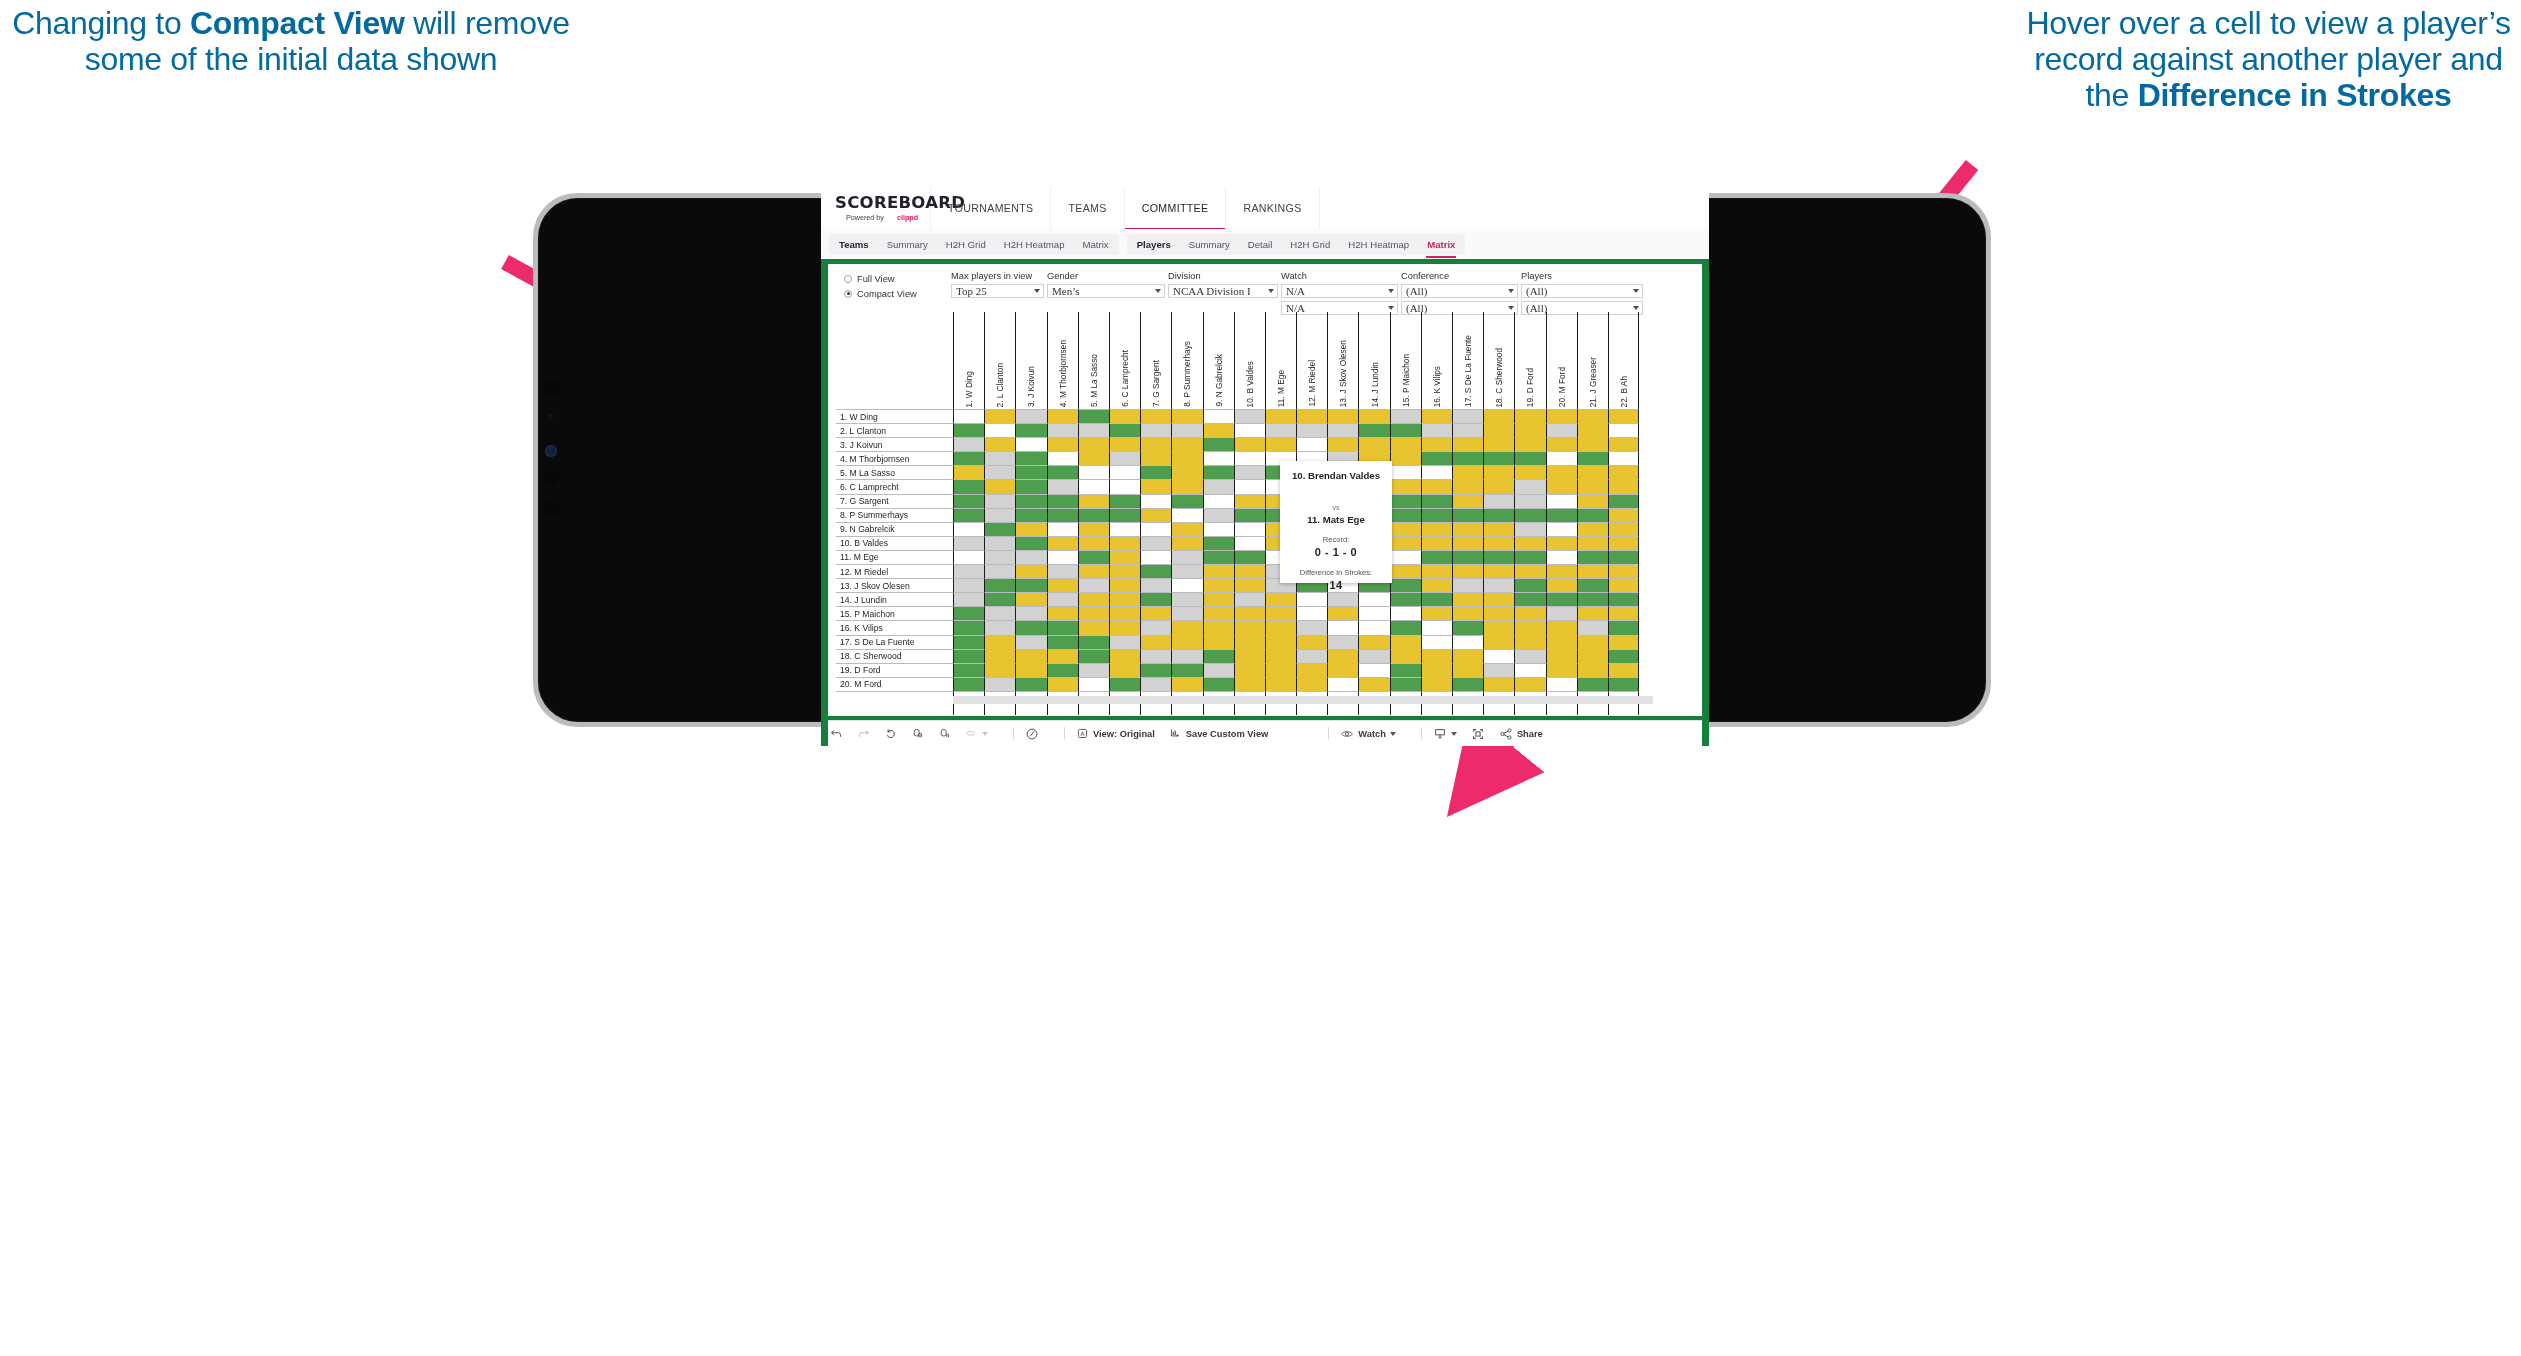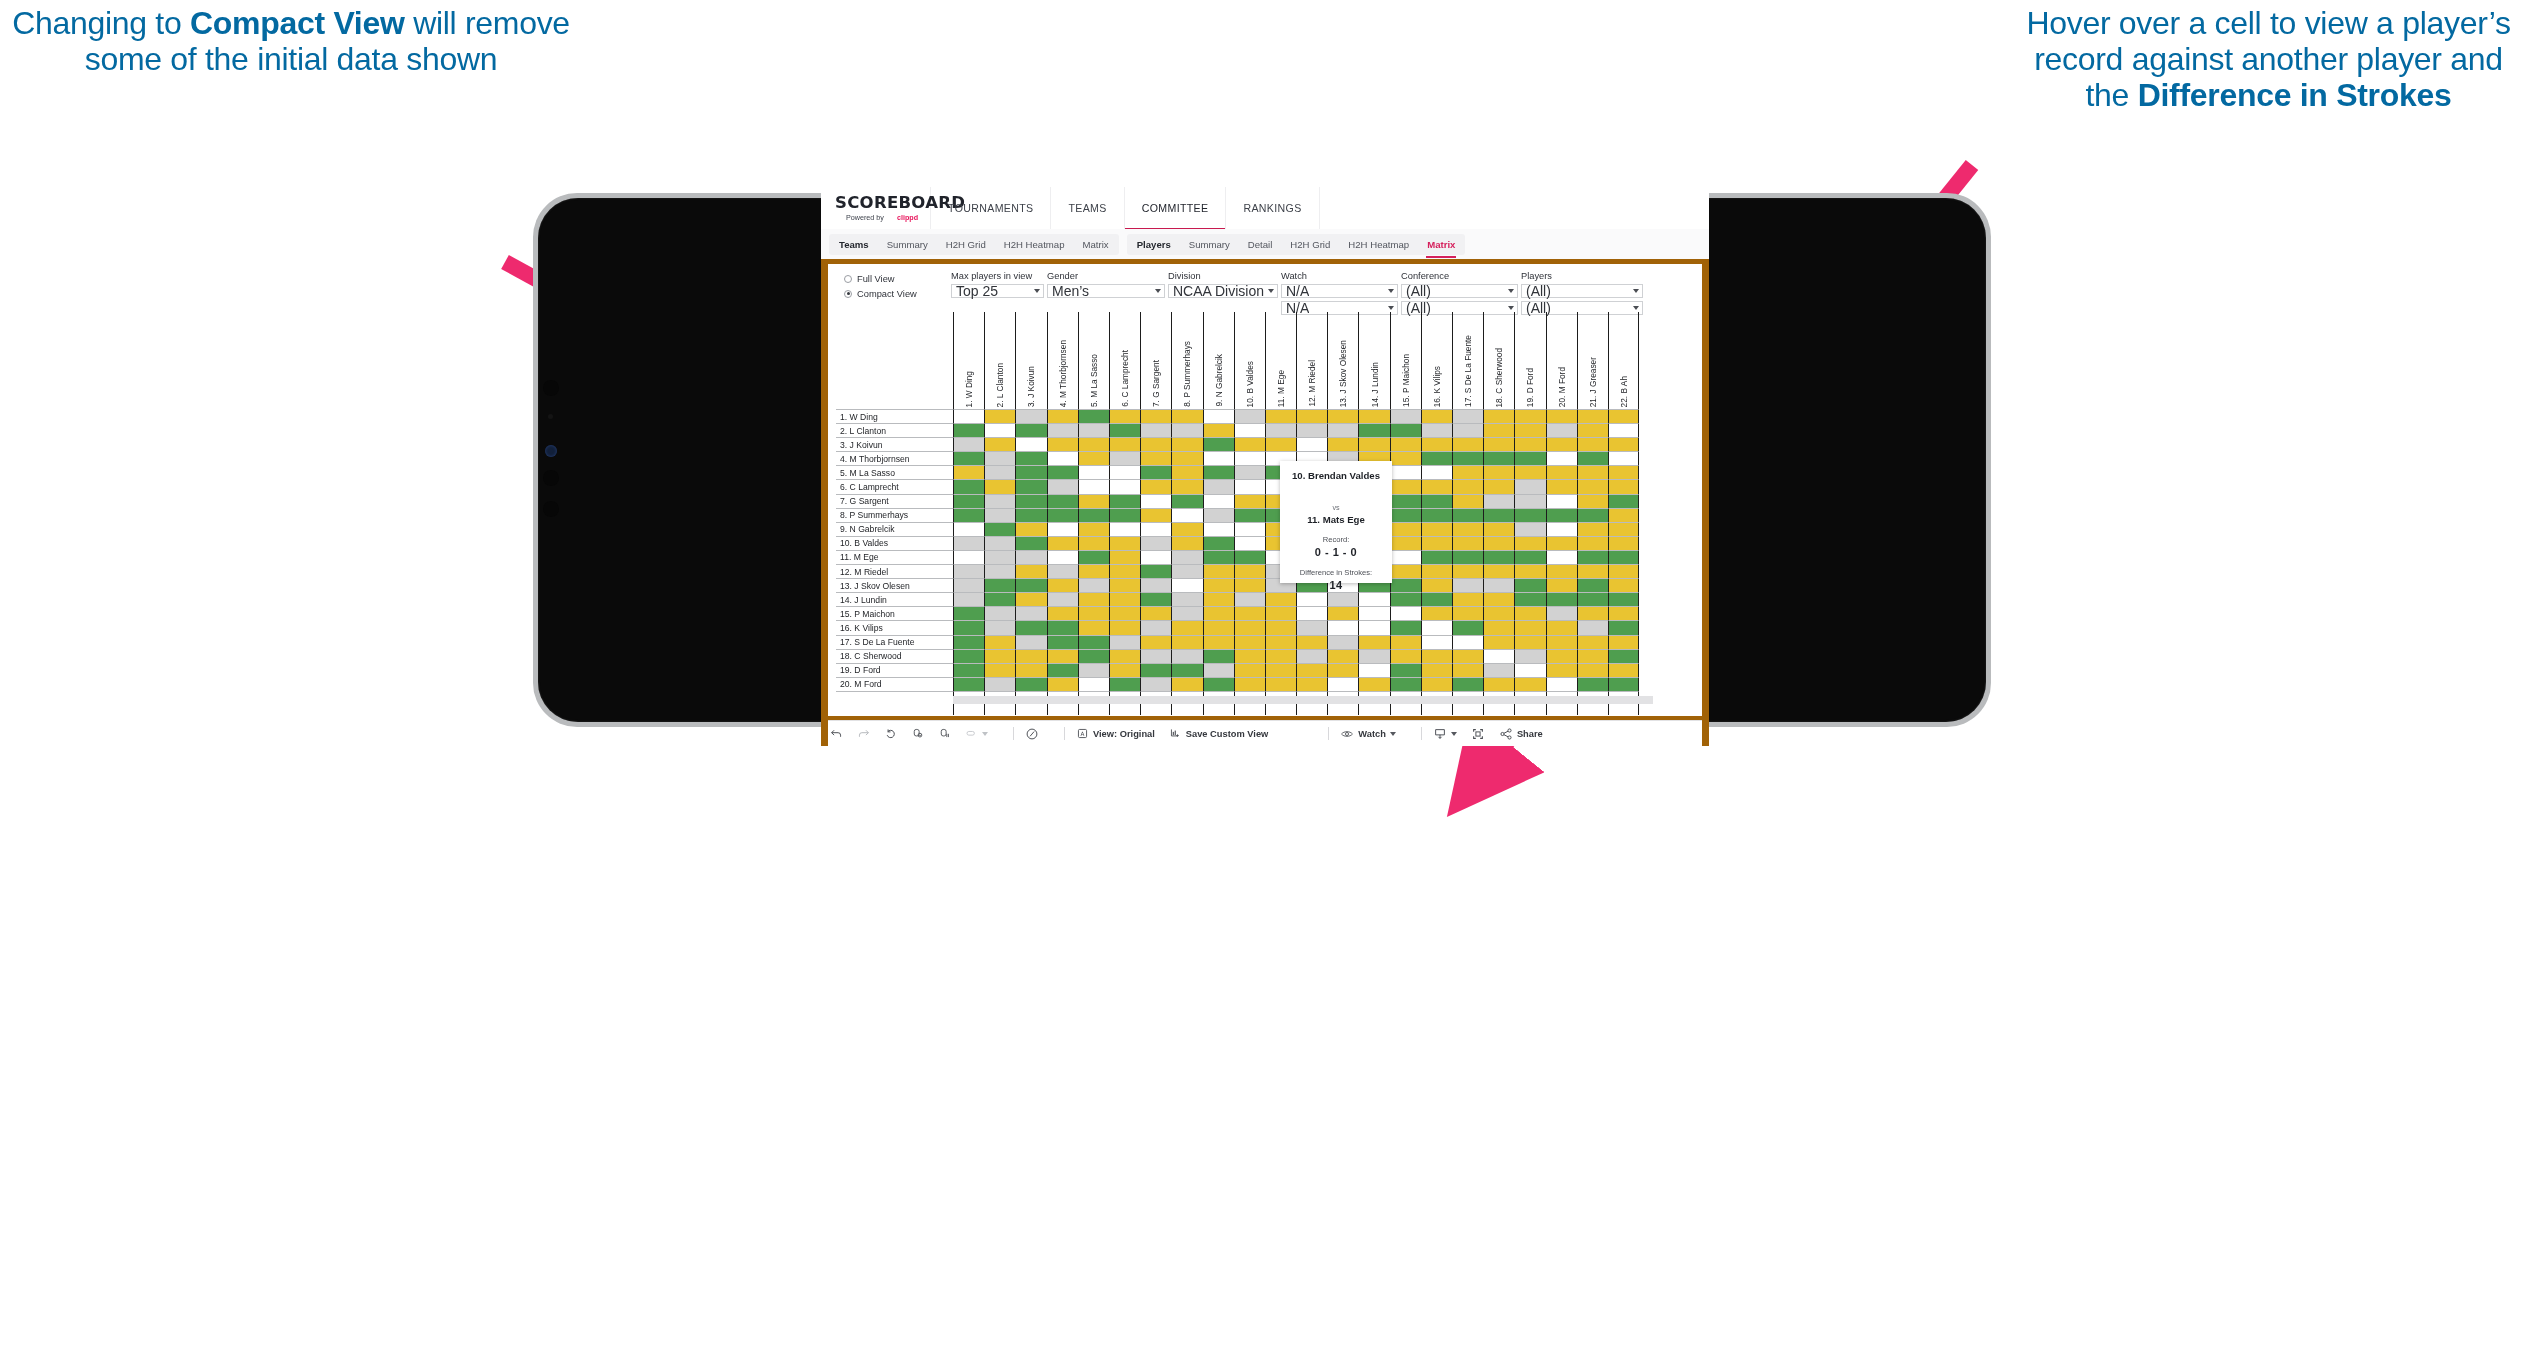--- a/index.html
+++ b/index.html
@@ -70,40 +70,40 @@
   }
   .subgroup{display:flex;align-items:center;background:#f1f1f3;border-radius:3px;
     height:21px;margin-left:8px;padding:0 1px;}
   .subitem{font-size:9.6px;color:#53565e;padding:0 9px;line-height:21px;cursor:pointer;}
   .subitem.strong{font-weight:700;color:#24272e;}
   .subitem.sel{color:#d5205c;font-weight:600;position:relative;}
   .subitem.sel::after{content:"";position:absolute;left:8px;right:8px;bottom:-3px;height:1.8px;background:#d5205c;}
 
   
   #viz{
-    position:absolute;left:0;top:72px;width:888px;height:487px;background:#a16207;
+    position:absolute;left:0;top:72px;width:888px;height:487px;background:#15803d;
     padding:7px;box-sizing:border-box;
   }
   #viz-card{position:absolute;left:7px;top:5px;width:874px;height:452px;background:#fff;}
 
   
   #filters{position:absolute;left:8px;top:7px;right:6px;height:38px;}
   .radio-col{position:absolute;left:8px;top:1px;}
   .radio-row{display:flex;align-items:center;height:13px;margin-bottom:2px;}
   .radio{width:8px;height:8px;border-radius:50%;border:1px solid #9a9da3;background:#fff;
     box-sizing:border-box;margin-right:5px;position:relative;}
   .radio.on::after{content:"";position:absolute;left:1.6px;top:1.6px;width:3px;height:3px;
     border-radius:50%;background:#34373d;}
   .radio-label{font-size:9.3px;color:#2f3239;}
 
   .fgroup{position:absolute;top:0;}
   .flabel{font-size:9.3px;color:#2f3239;margin-bottom:2px;line-height:11px;}
   .fsel{height:14px;border:1px solid #cfd1d4;background:#fff;display:flex;align-items:center;
     justify-content:space-between;padding:0 3px 0 4px;box-sizing:border-box;cursor:pointer;}
-  .fsel-txt{font-size:14px;color:#31343a;white-space:nowrap;overflow:hidden;}
+  .fsel-txt{font-size:11px;color:#31343a;white-space:nowrap;overflow:hidden;font-family:Liberation Serif, serif;}
   .caret{width:0;height:0;border-left:3px solid transparent;border-right:3px solid transparent;
     border-top:4px solid #4a4d53;flex:none;margin-left:4px;}
   .fsel + .fsel{margin-top:3px;}
 
   
   #matrix{position:absolute;left:8px;top:48px;width:856px;height:396px;}
   #colhdr{position:absolute;left:117px;top:0;height:97px;display:flex;}
   .colcell{
     width:31.2px;height:97px;border-left:1.6px solid #1d1d1d;box-sizing:border-box;
     display:flex;align-items:flex-end;justify-content:center;padding-bottom:2px;

